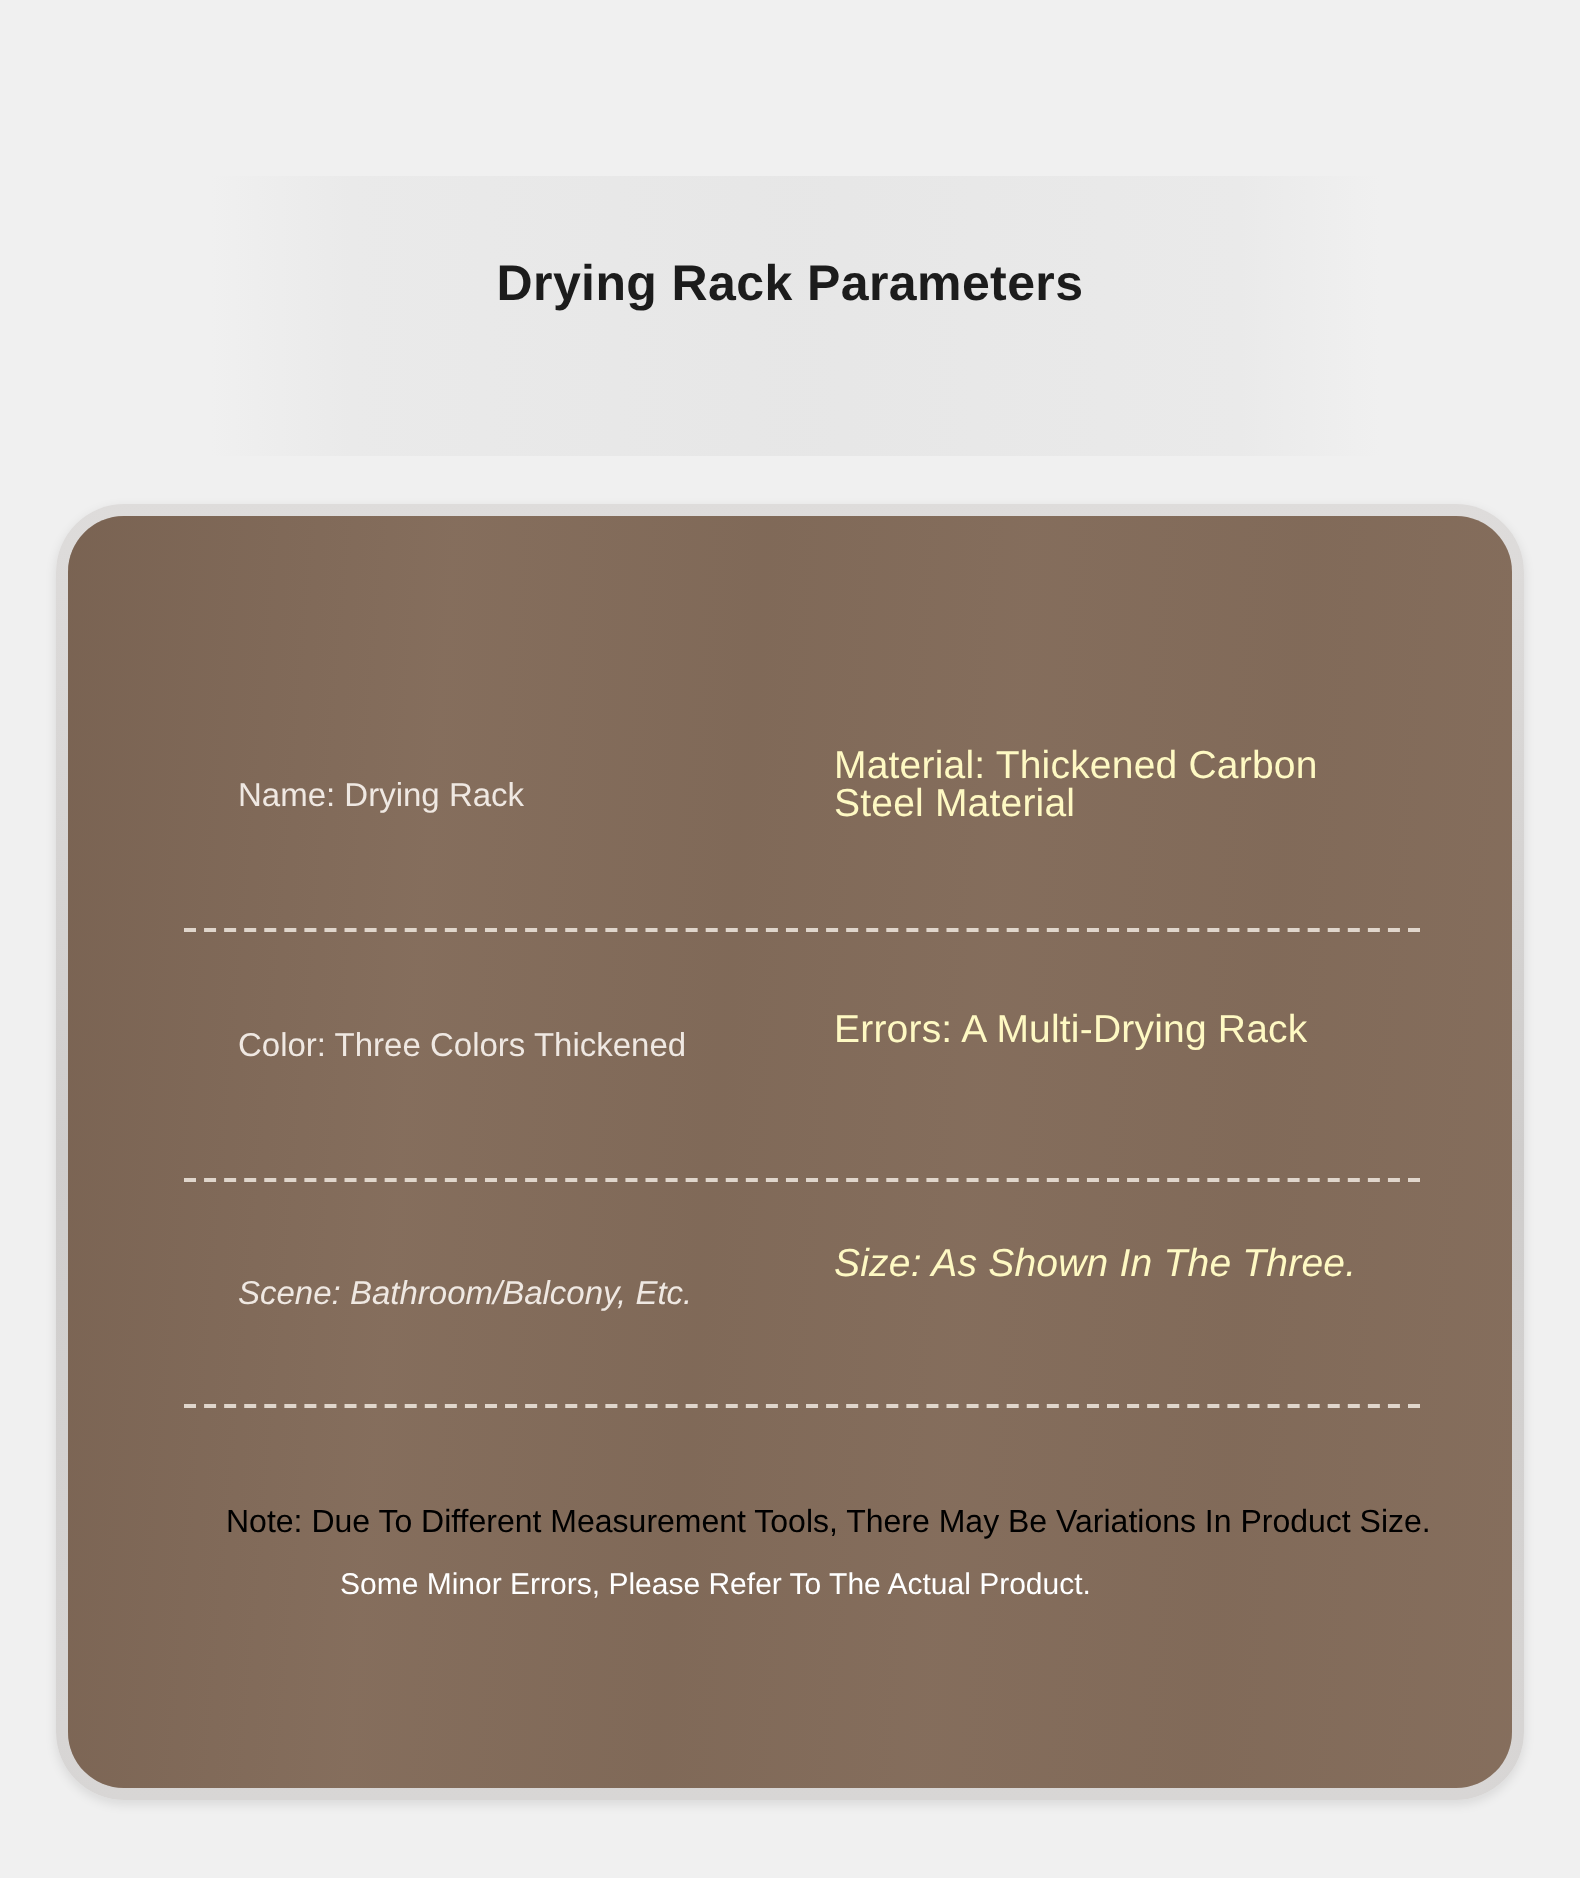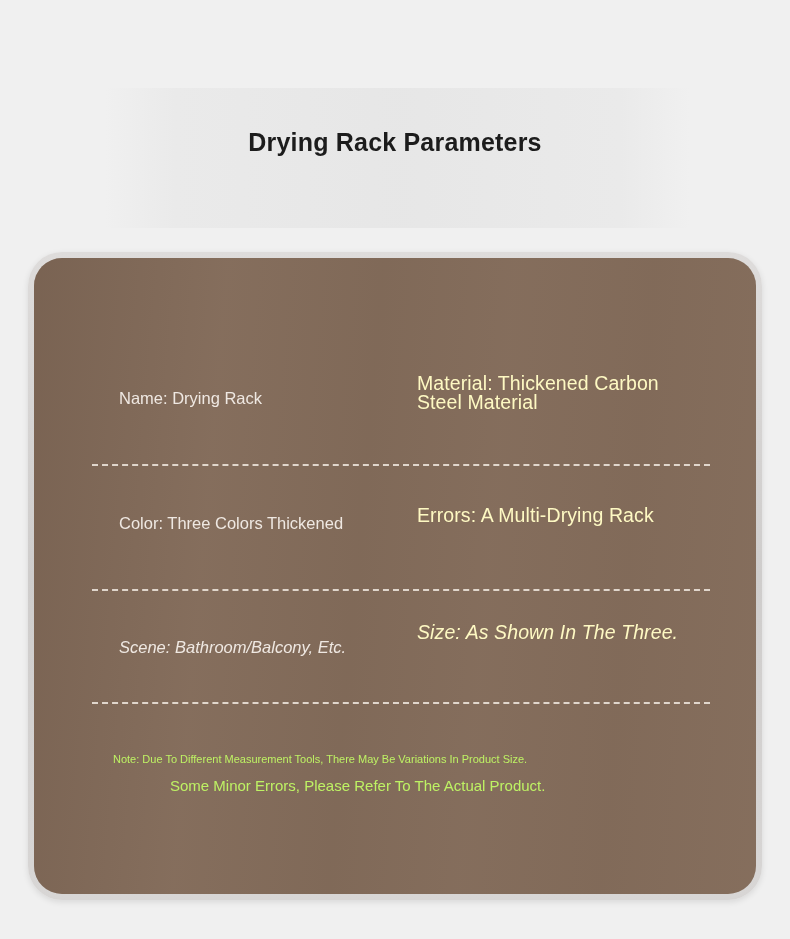--- a/index.html
+++ b/index.html
@@ -121,28 +121,28 @@
   .div-3 { top: 444px; }
 
   .note {
     position: absolute;
     left: 58px;
     top: 494px;
     width: 640px;
     z-index: 2;
   }
   .note-line-1 {
-    font-size: 11px;
-    color: #bef264;
+    font-size: 16px;
+    color: #000000;
     padding-left: 21px;
     line-height: 1.3;
   }
   .note-line-2 {
     font-size: 15px;
-    color: #bef264;
+    color: #ffffff;
     padding-left: 78px;
     margin-top: 11px;
     line-height: 1.15;
     max-width: 400px;
   }
 </style>
 </head>
 <body>
 
 <div class="title-band"></div>

